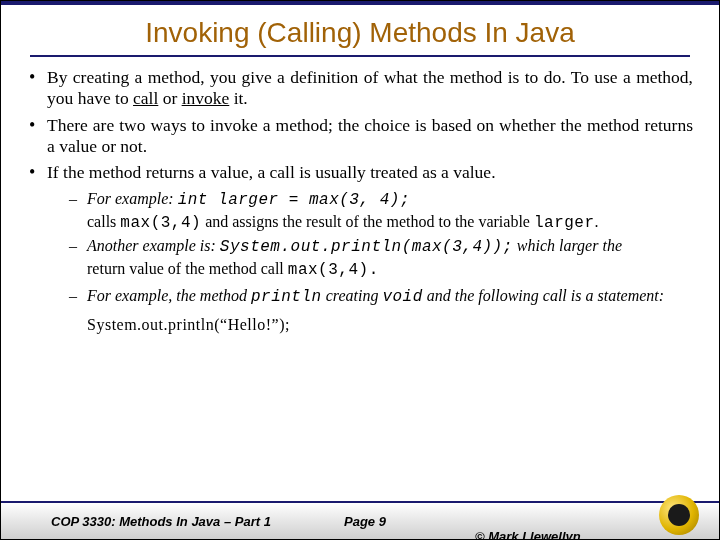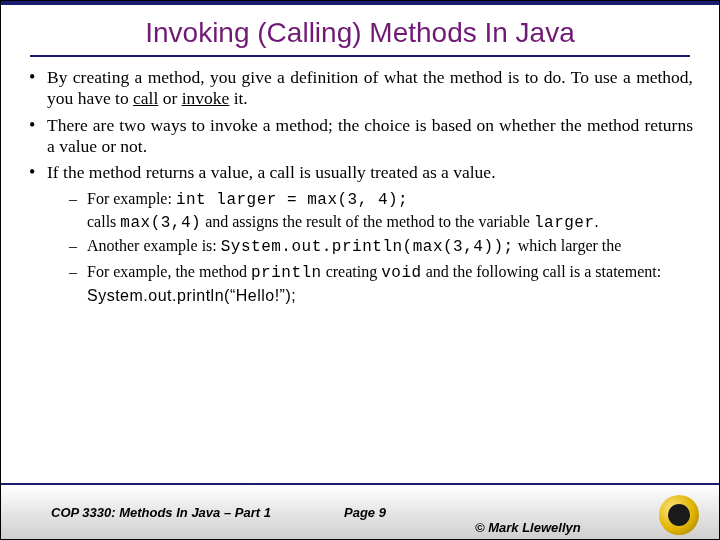--- a/index.html
+++ b/index.html
@@ -12,21 +12,21 @@
   }
   .top-border {
     width: 100%;
     height: 4px;
     background: #1a1a6e;
   }
   .title {
     text-align: center;
     font-family: Arial, Helvetica, sans-serif;
     font-size: 28px;
-    color: #701a75;
+    color: #a16207;
     font-weight: normal;
     padding: 12px 0 6px 0;
   }
   .title-rule {
     width: 92%;
     margin: 0 auto;
     border-top: 2px solid #1a1a6e;
   }
   .content {
     padding: 10px 26px 0 26px;
@@ -50,50 +50,51 @@
   ul.sub-list {
     list-style: none;
     margin: 5px 0 5px 22px;
     font-size: 16px;
   }
   ul.sub-list > li {
     position: relative;
     padding-left: 18px;
     margin-bottom: 2px;
     text-align: justify;
+    font-style: italic;
   }
   ul.sub-list > li::before {
     content: "–";
     position: absolute;
     left: 0;
     top: 0;
   }
   .sub-indent {
     padding-left: 18px;
     text-align: justify;
     margin-bottom: 2px;
   }
   .code {
     font-family: "Courier New", Courier, monospace;
     letter-spacing: 0.5px;
   }
   .underline { text-decoration: underline; }
   .code-line {
-    font-family: Liberation Sans, sans-serif;
+    font-family: Liberation Serif, serif;
     padding-left: 18px;
-    margin-top: 2px;
+    margin-top: 8px;
     letter-spacing: 0.5px;
   }
 
   .footer {
     position: absolute;
     bottom: 0;
     left: 0;
     width: 100%;
-    height: 56px;
+    height: 38px;
     border-top: 2px solid #1a1a6e;
     background: linear-gradient(#ffffff 0%, #e6e6e6 50%, #cfcfcf 100%);
     display: flex;
     align-items: center;
   }
   .footer-left {
     flex: 1;
     font-family: Arial, Helvetica, sans-serif;
     font-size: 13px;
     font-weight: bold;
@@ -157,20 +158,23 @@
   <ul class="sub-list" style="margin-left:42px;">
     <li>
       <span>For example: </span><span class="code">int larger = max(3, 4);</span>
     </li>
     <div class="sub-indent">
       <span> calls </span><span class="code">max(3,4)</span><span> and assigns the result of the method to the variable </span><span class="code">larger</span><span>.</span>
     </div>
     <li>
       <span>Another example is: </span><span class="code">System.out.println(max(3,4));</span><span> which larger the</span>
     </li>
+    <div class="sub-indent">
+      <span>return value of the method call </span><span class="code">max(3,4).</span><span></span>
+    </div>
   </ul>
 
 
   <ul class="sub-list" style="margin-left:42px;">
     <li>
       <span>For example, the method </span><span class="code">println</span><span> creating </span><span class="code">void</span><span> and the following call is a statement:</span>
     </li>
     <div class="code-line">System.out.println(“Hello!”);</div>
   </ul>
 </div>

